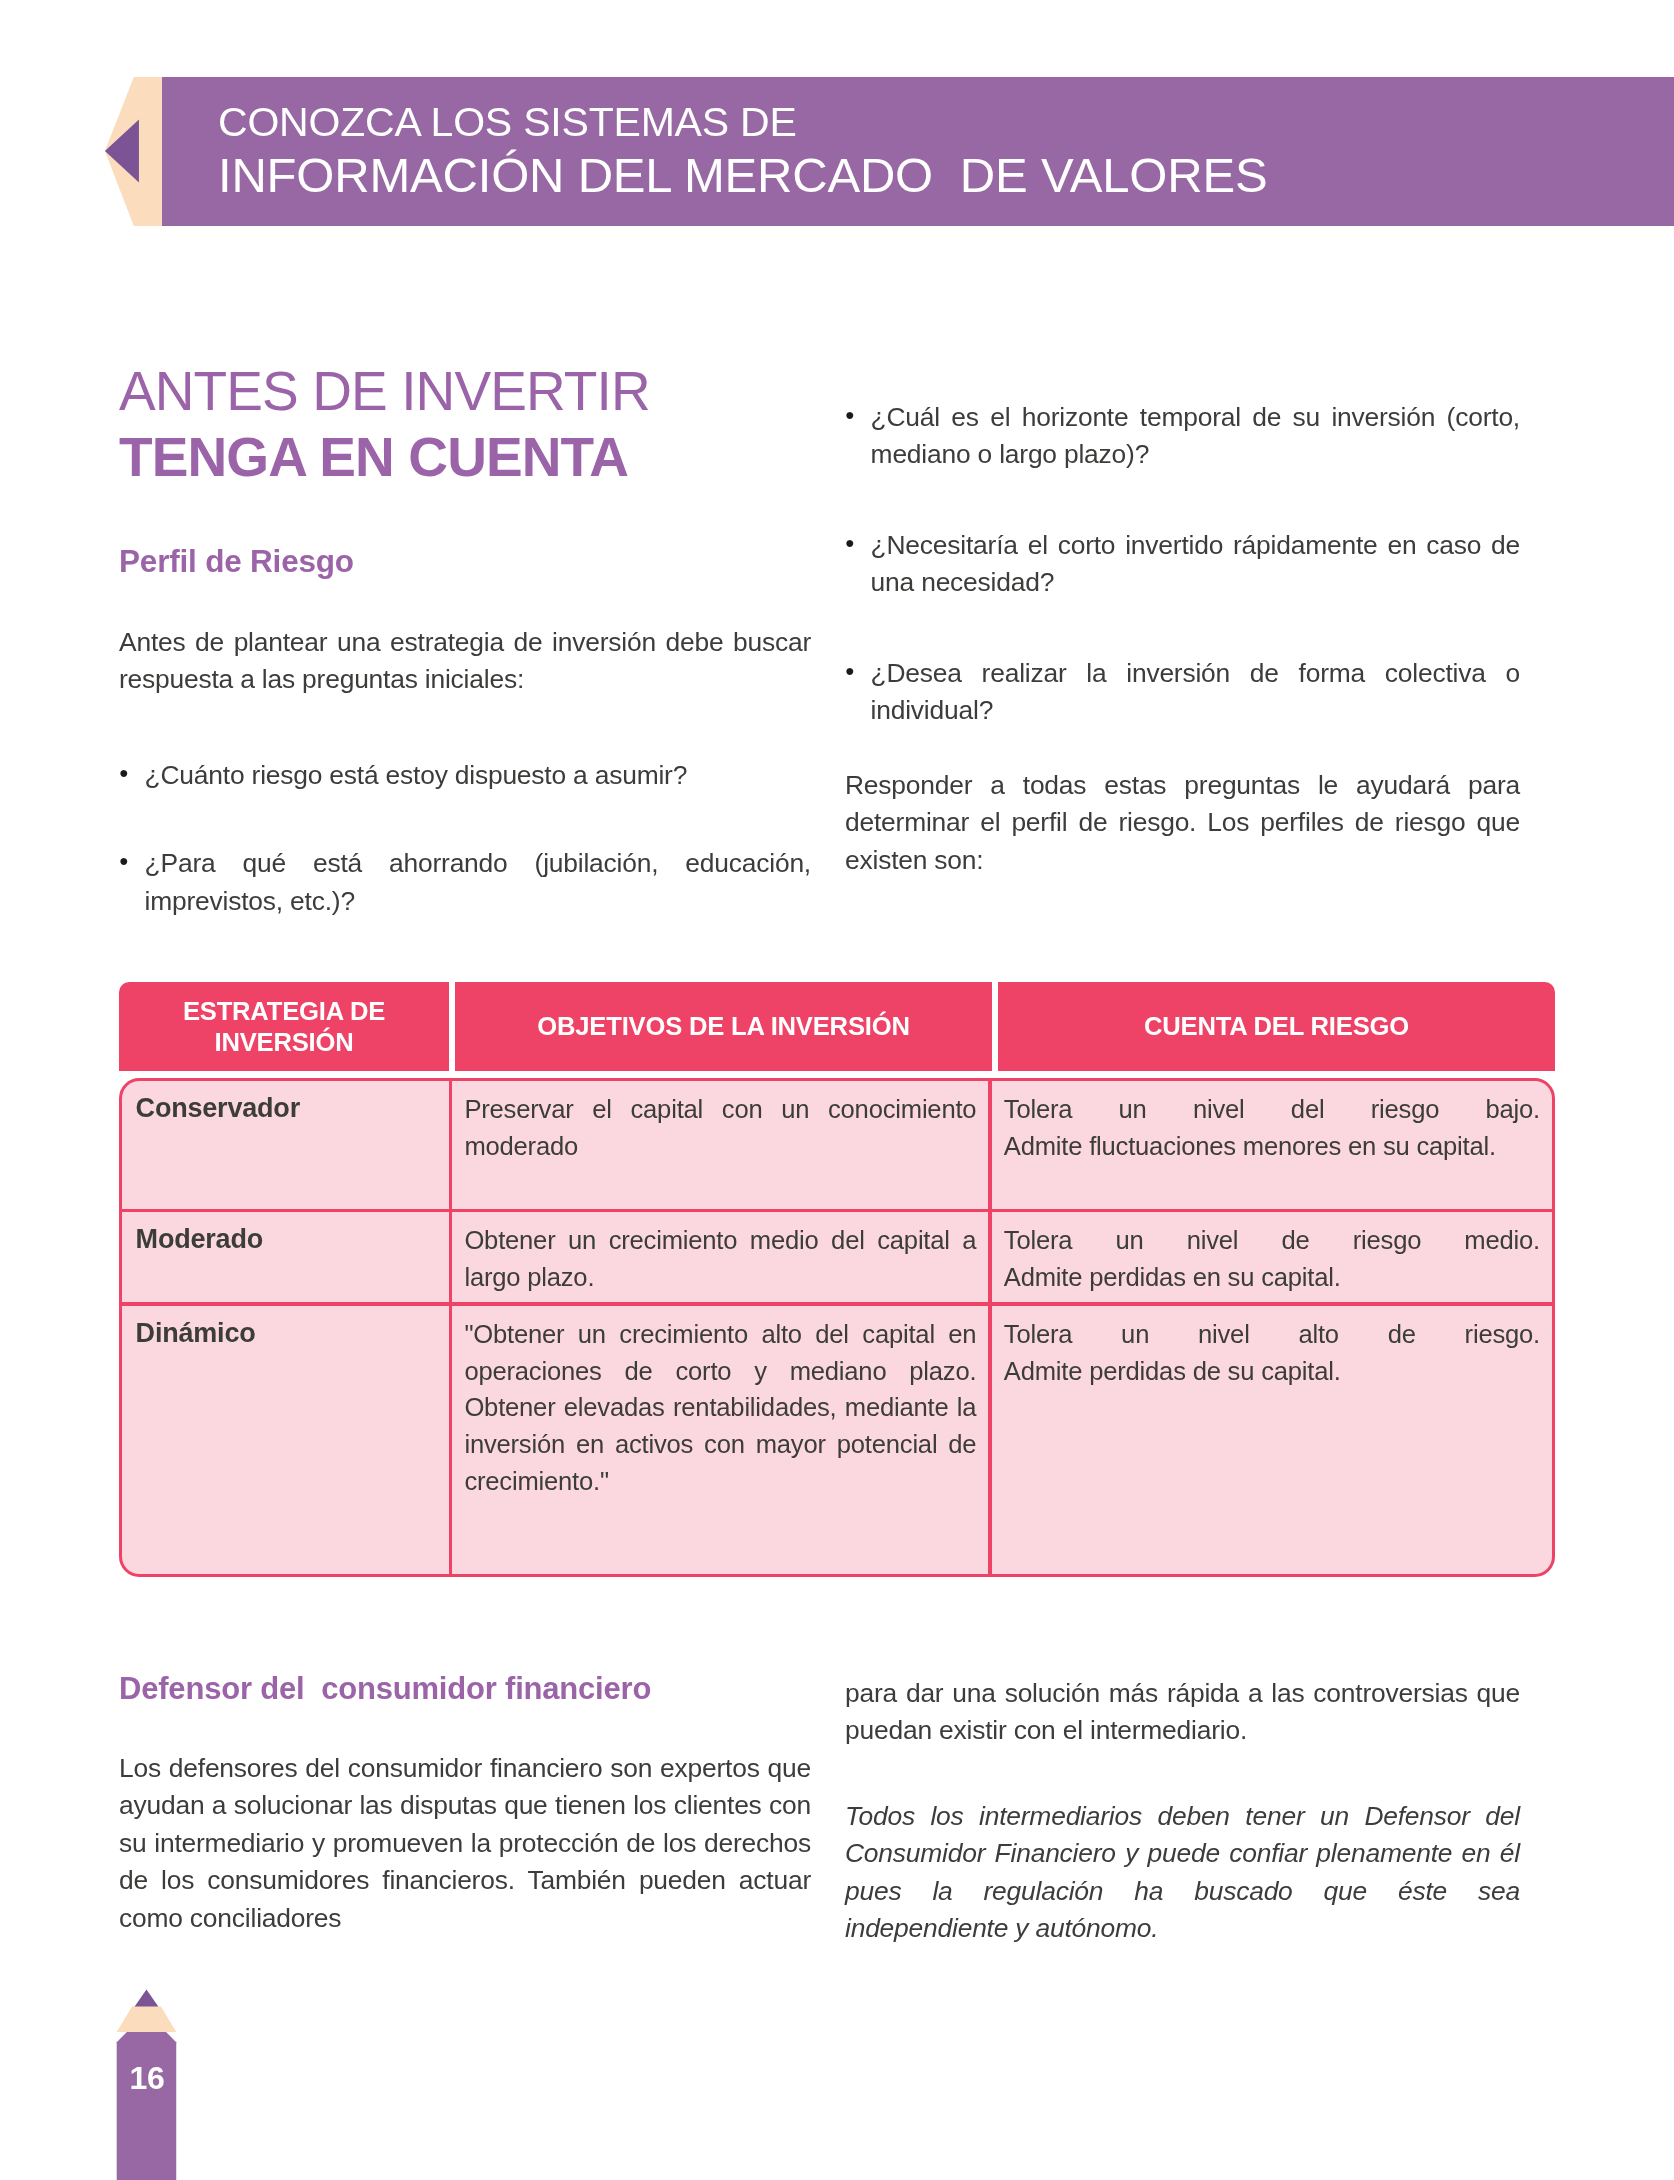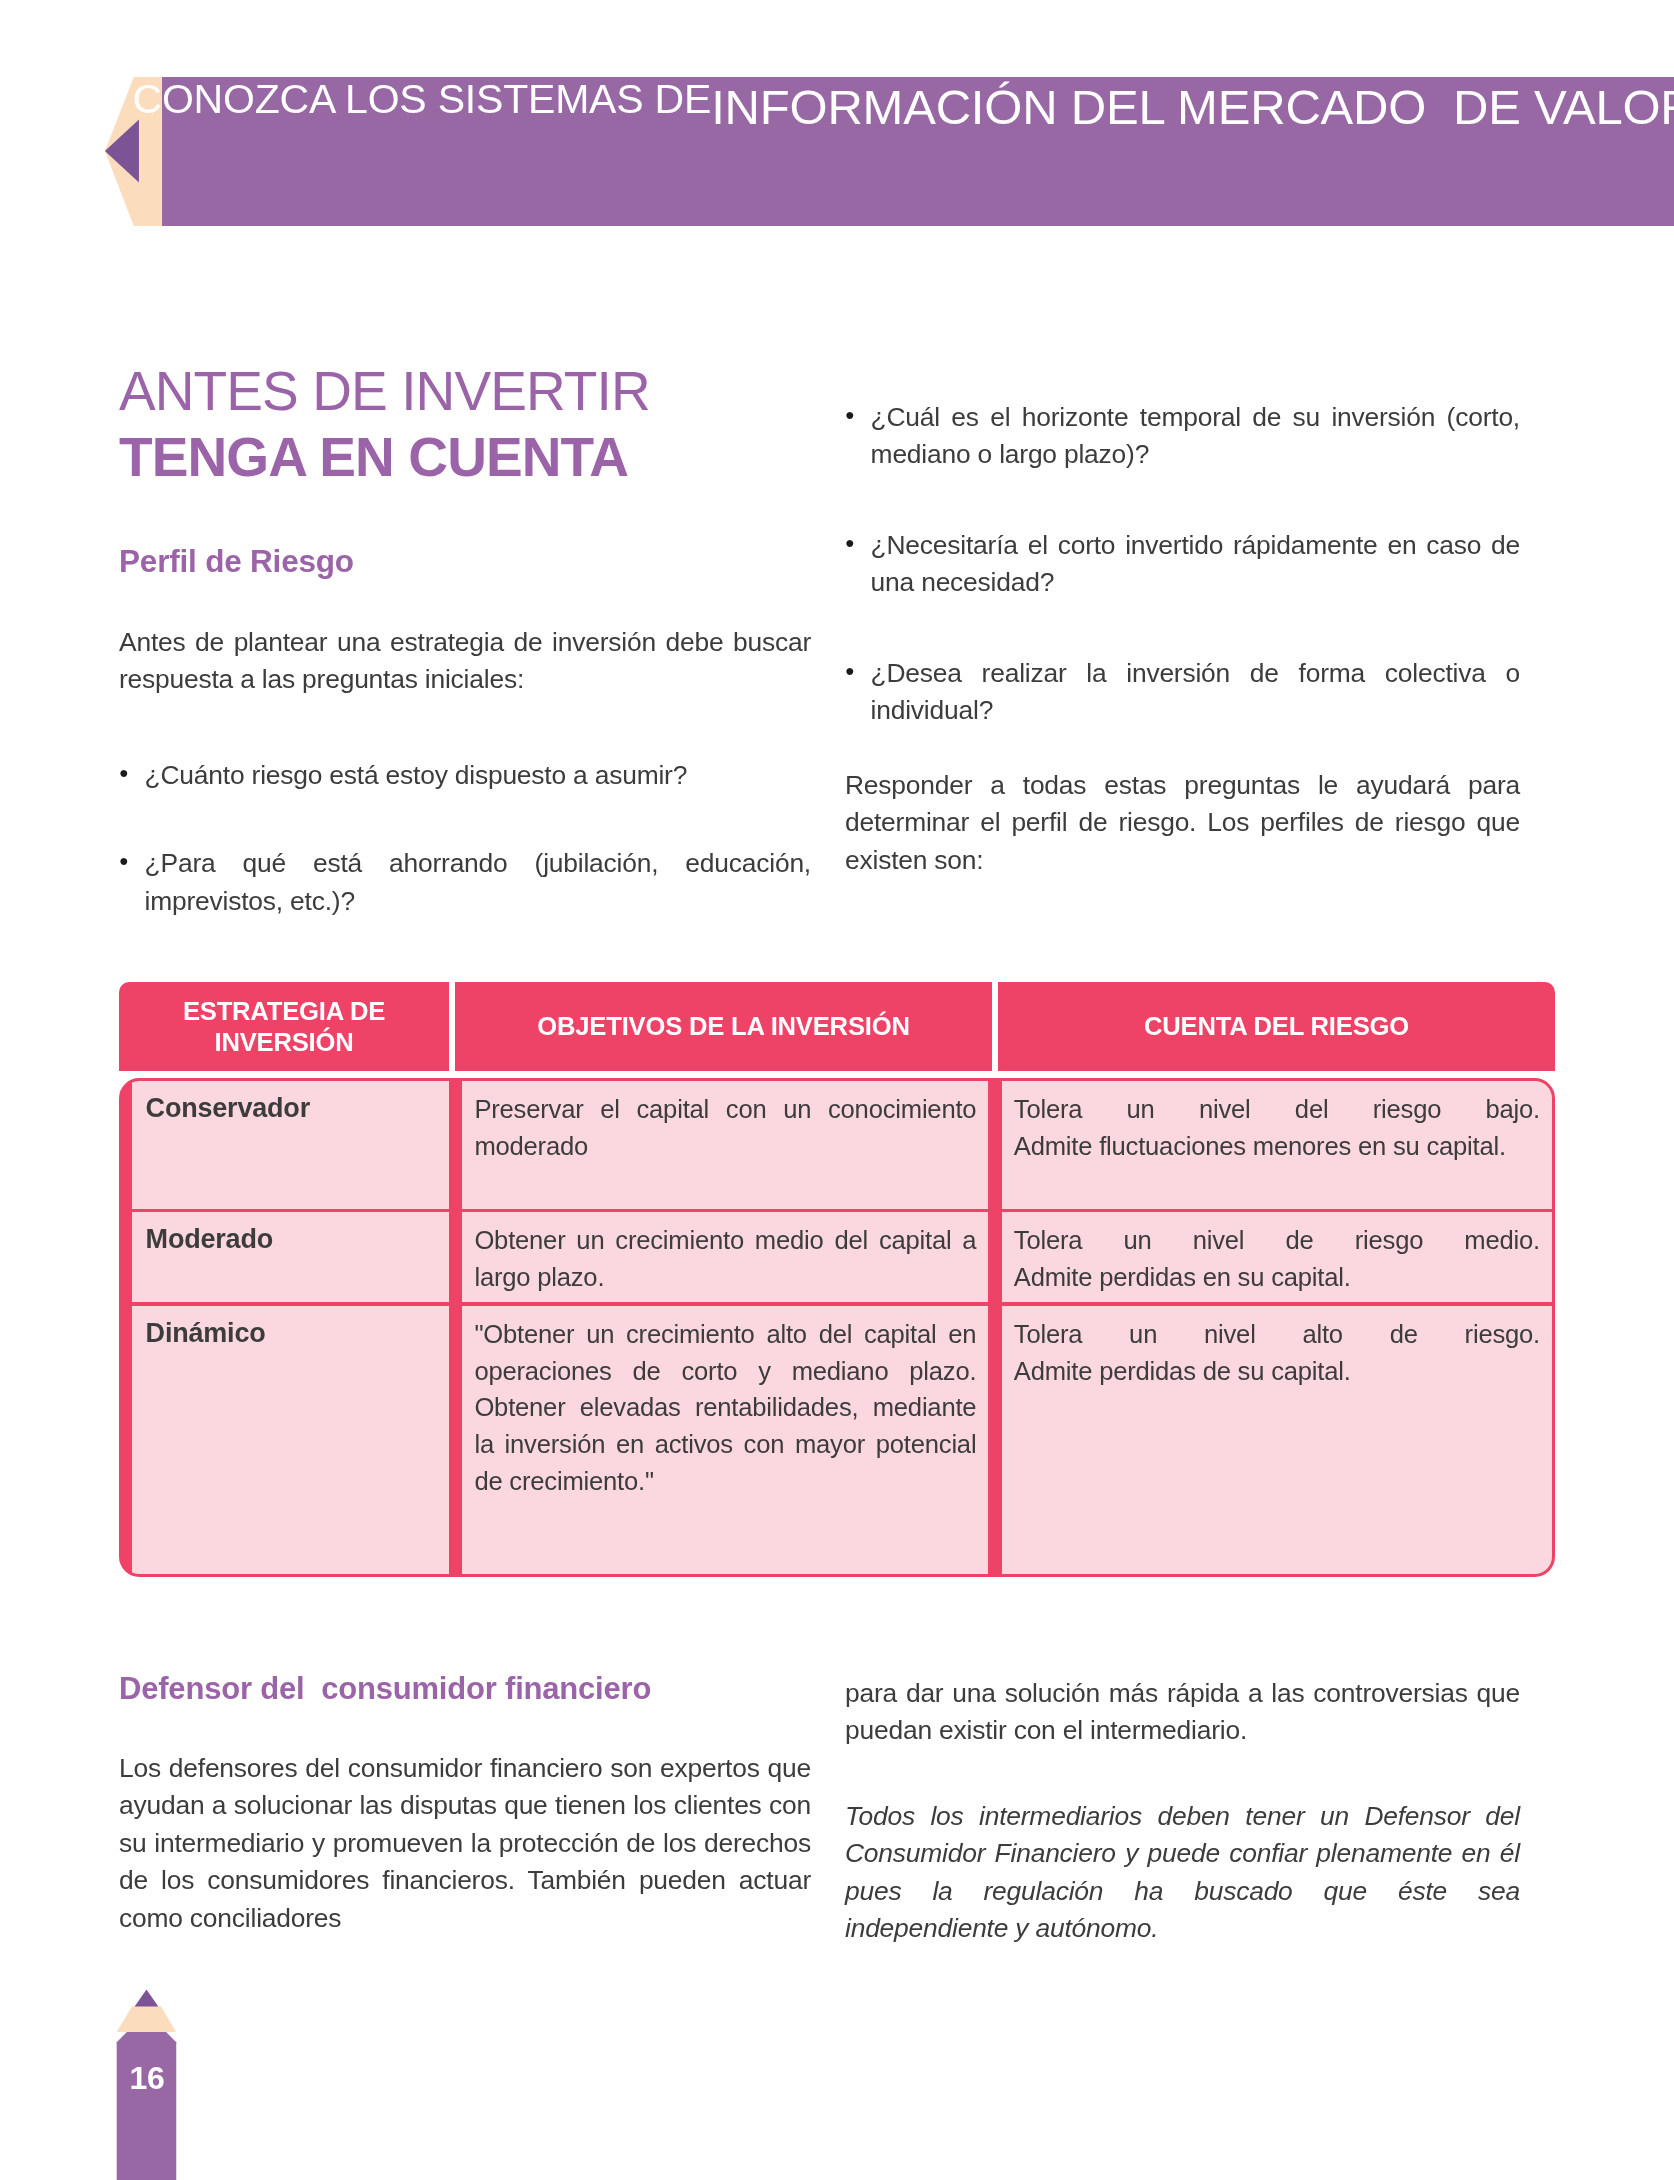--- a/index.html
+++ b/index.html
@@ -14,21 +14,21 @@
   html,body{margin:0;padding:0;background:#ffffff;}
   .page{
     position:relative;width:1675px;height:2181px;background:#ffffff;overflow:hidden;
     font-family:"Liberation Sans","DejaVu Sans",sans-serif;color:var(--text);
     letter-spacing:-0.2px;
   }
   
   .banner{
     position:absolute;left:162px;top:77px;width:1513px;height:149px;
     background:var(--banner-purple);
-    display:flex;flex-direction:row;justify-content:center;
+    display:flex;flex-direction:column;justify-content:center;
     padding-left:56px;box-sizing:border-box;
   }
   .banner-line1{color:#fff;font-size:41px;font-weight:400;line-height:1.12;white-space:pre;}
   .banner-line2{color:#fff;font-size:49px;font-weight:normal;line-height:1.12;margin-top:2.6px;white-space:pre;}
   .banner-pencil{position:absolute;left:81px;top:77px;width:81px;height:149px;}
   
   .col-left{position:absolute;left:119px;top:358px;width:692px;}
   .col-right{position:absolute;left:845px;top:399px;width:675px;}
   .title-line1{font-size:55px;line-height:1.2;font-weight:400;color:var(--accent-purple);letter-spacing:-0.9px;}
   .title-line2{font-size:55px;line-height:1.2;font-weight:bold;color:var(--accent-purple);letter-spacing:-0.9px;}
@@ -50,21 +50,21 @@
     display:flex;align-items:center;justify-content:center;text-align:center;
   }
   .hcell.first{border-radius:10.2px 0 0 0;}
   .hcell.last{border-radius:0 10.2px 0 0;}
   .tbl-body{
     margin-top:6.8px;height:499px;box-sizing:border-box;
     background:var(--table-red);border:3.4px solid var(--table-red);border-radius:20.4px;
     display:grid;grid-template-columns:327px 536px 1fr;grid-template-rows:128px 90px 1fr;gap:3.4px;
     overflow:hidden;
   }
-  .cell{background:var(--table-pink);padding:25px 12px;box-sizing:border-box;margin-left:10px;}
+  .cell{background:var(--table-pink);padding:25px 12px;box-sizing:border-box;}
   .cell.strategy{font-weight:bold;font-size:27px;padding-top:12px;padding-left:13.6px;}
   .cell.obj,.cell.risk{font-size:25.6px;line-height:1.44;text-align:justify;padding-top:10.2px;}
   .risk-line{text-align:justify;}
   .risk-line.stretch{text-align-last:justify;}
   
   .bottom-left{position:absolute;left:119px;top:1671px;width:692px;}
   .bottom-right{position:absolute;left:845px;top:1675px;width:675px;}
   .bottom-heading{font-size:31px;font-weight:bold;color:var(--accent-purple);white-space:pre-wrap;}
   .bottom-left .para{margin-top:43px;}
   .bottom-right .para + .para{margin-top:48px;font-style:italic;}

